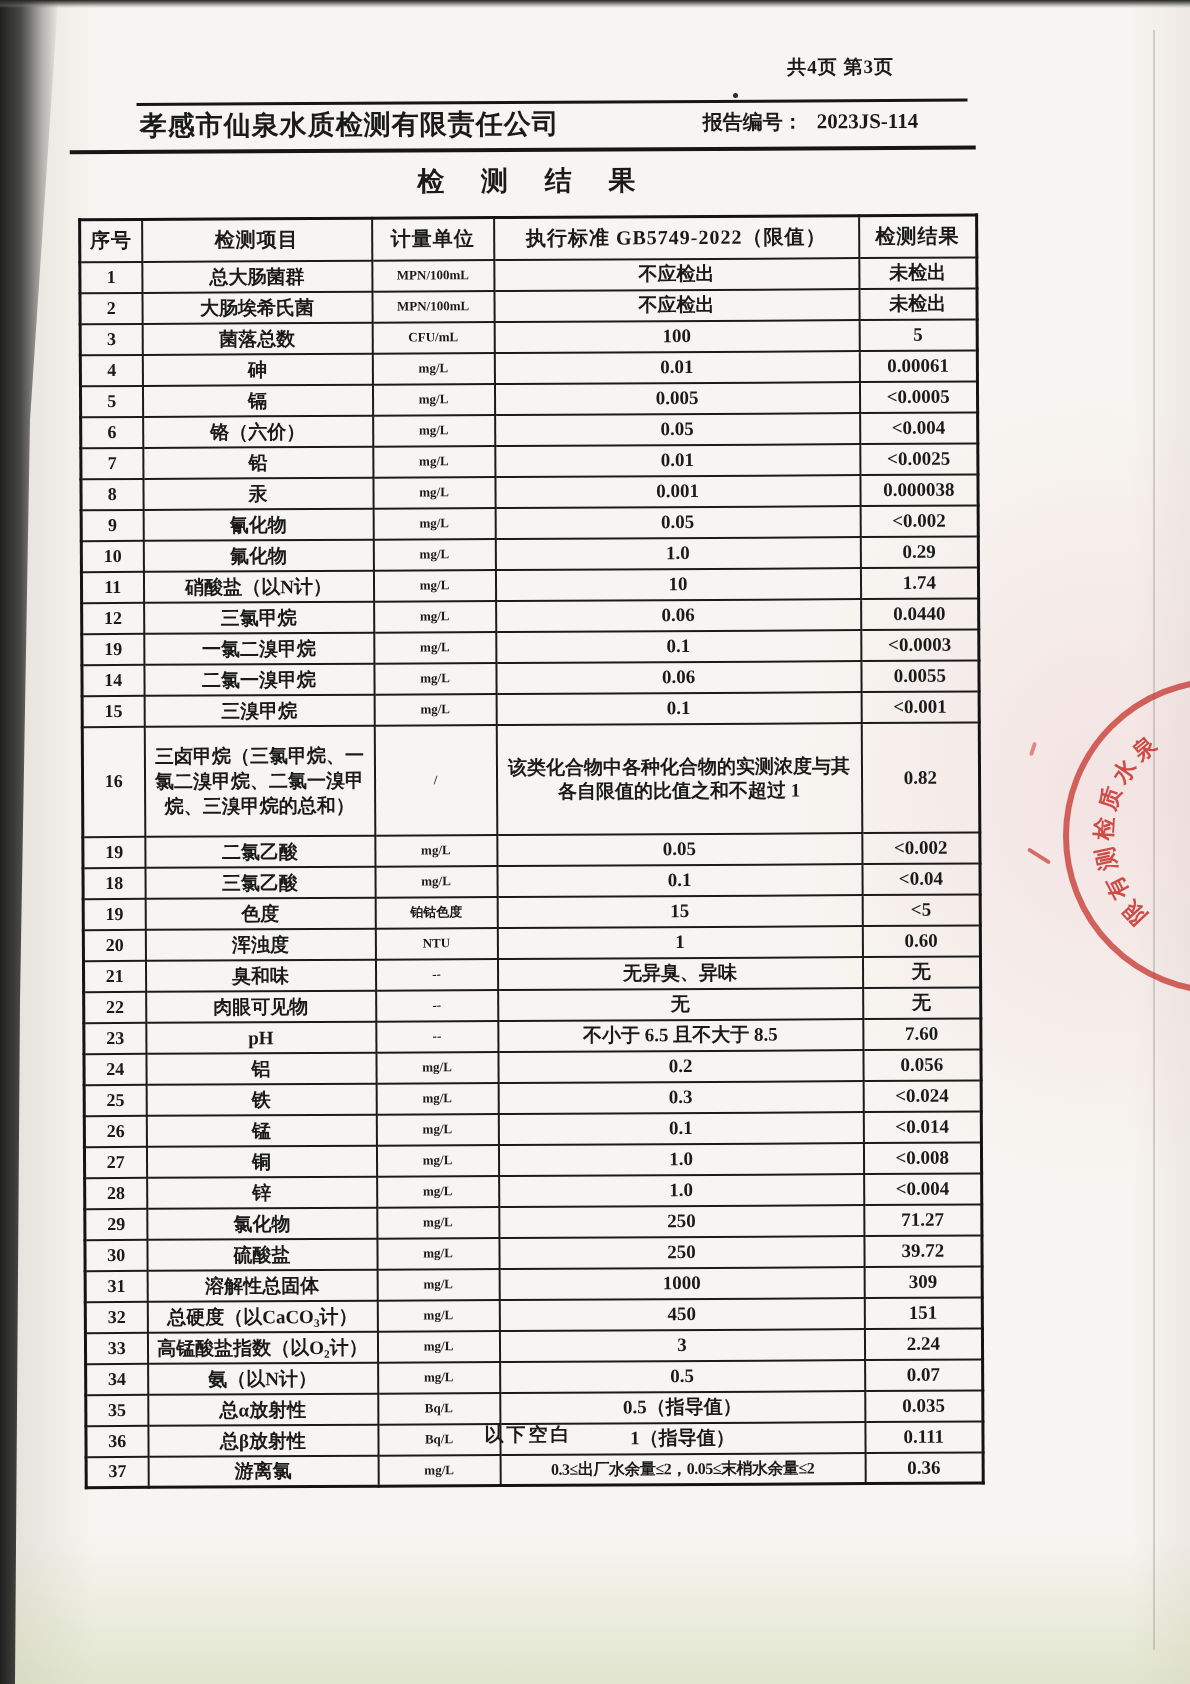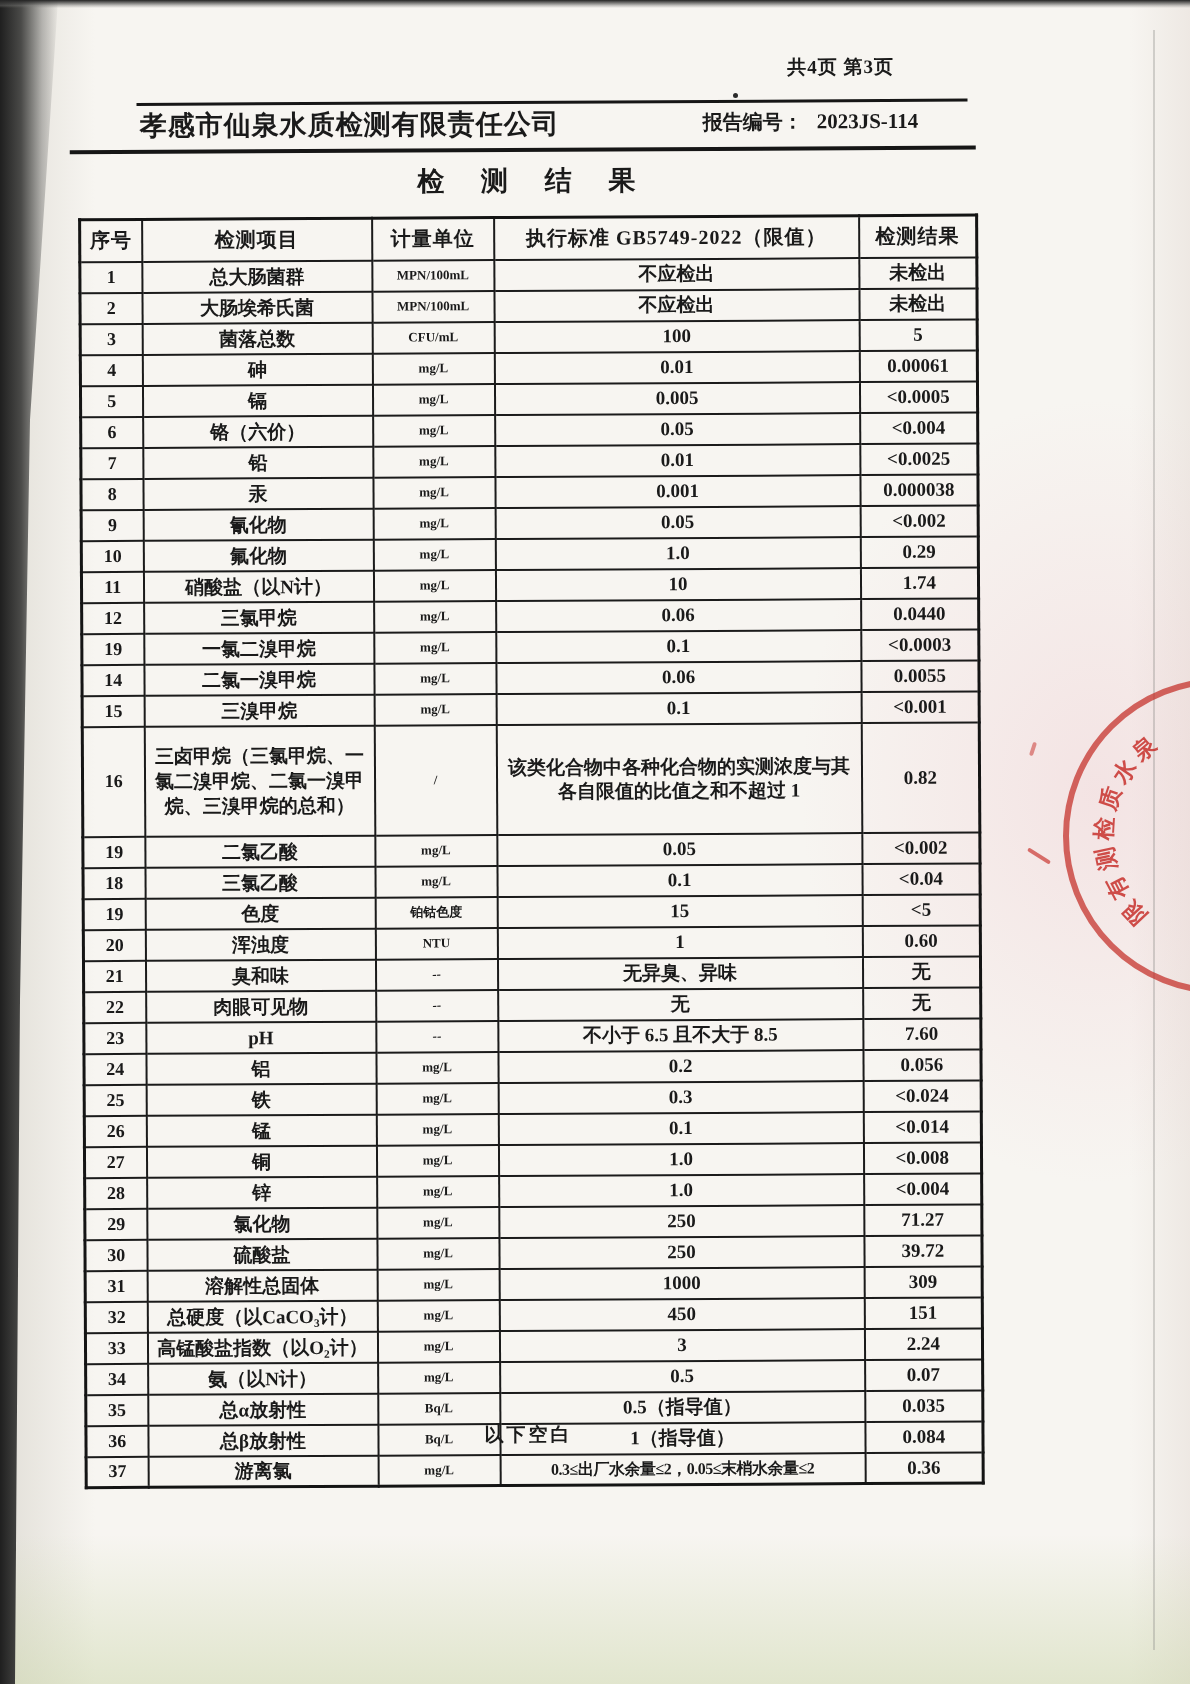--- a/index.html
+++ b/index.html
@@ -396,21 +396,21 @@
             <td class="c1">总α放射性</td>
             <td class="c2">Bq/L</td>
             <td class="c3">0.5（指导值）</td>
             <td class="c4">0.035</td>
           </tr>
           <tr>
             <td class="c0">36</td>
             <td class="c1">总β放射性</td>
             <td class="c2">Bq/L</td>
             <td class="c3">1（指导值）</td>
-            <td class="c4">0.084</td>
+            <td class="c4">0.111</td>
           </tr>
           <tr>
             <td class="c0">37</td>
             <td class="c1">游离氯</td>
             <td class="c2">mg/L</td>
             <td class="c3 small">0.3≤出厂水余量≤2，0.05≤末梢水余量≤2</td>
             <td class="c4">0.36</td>
           </tr>
         </tbody>
     </table>

